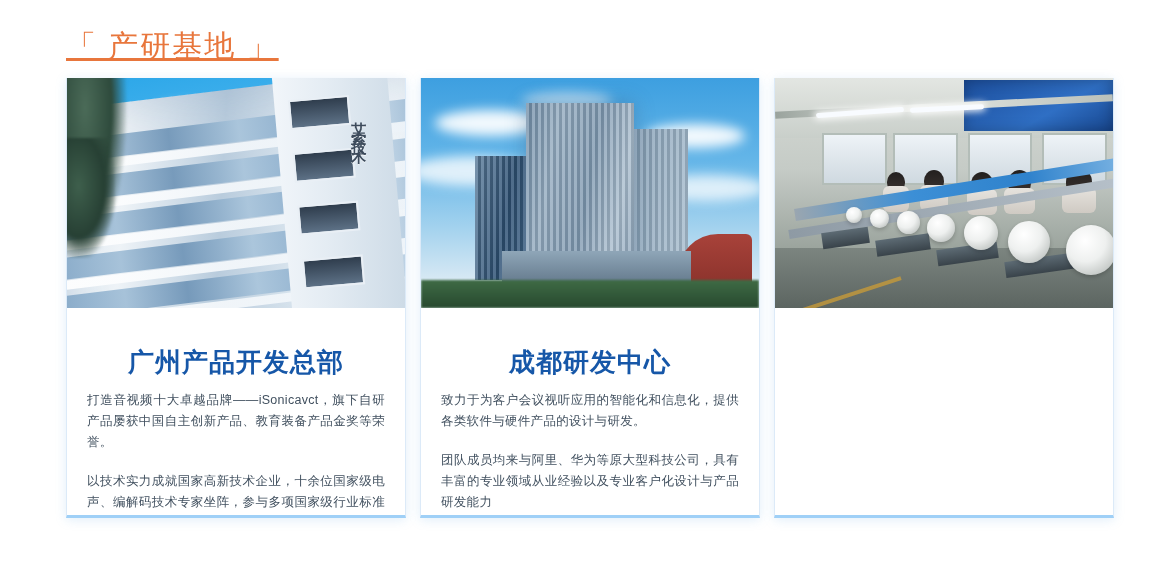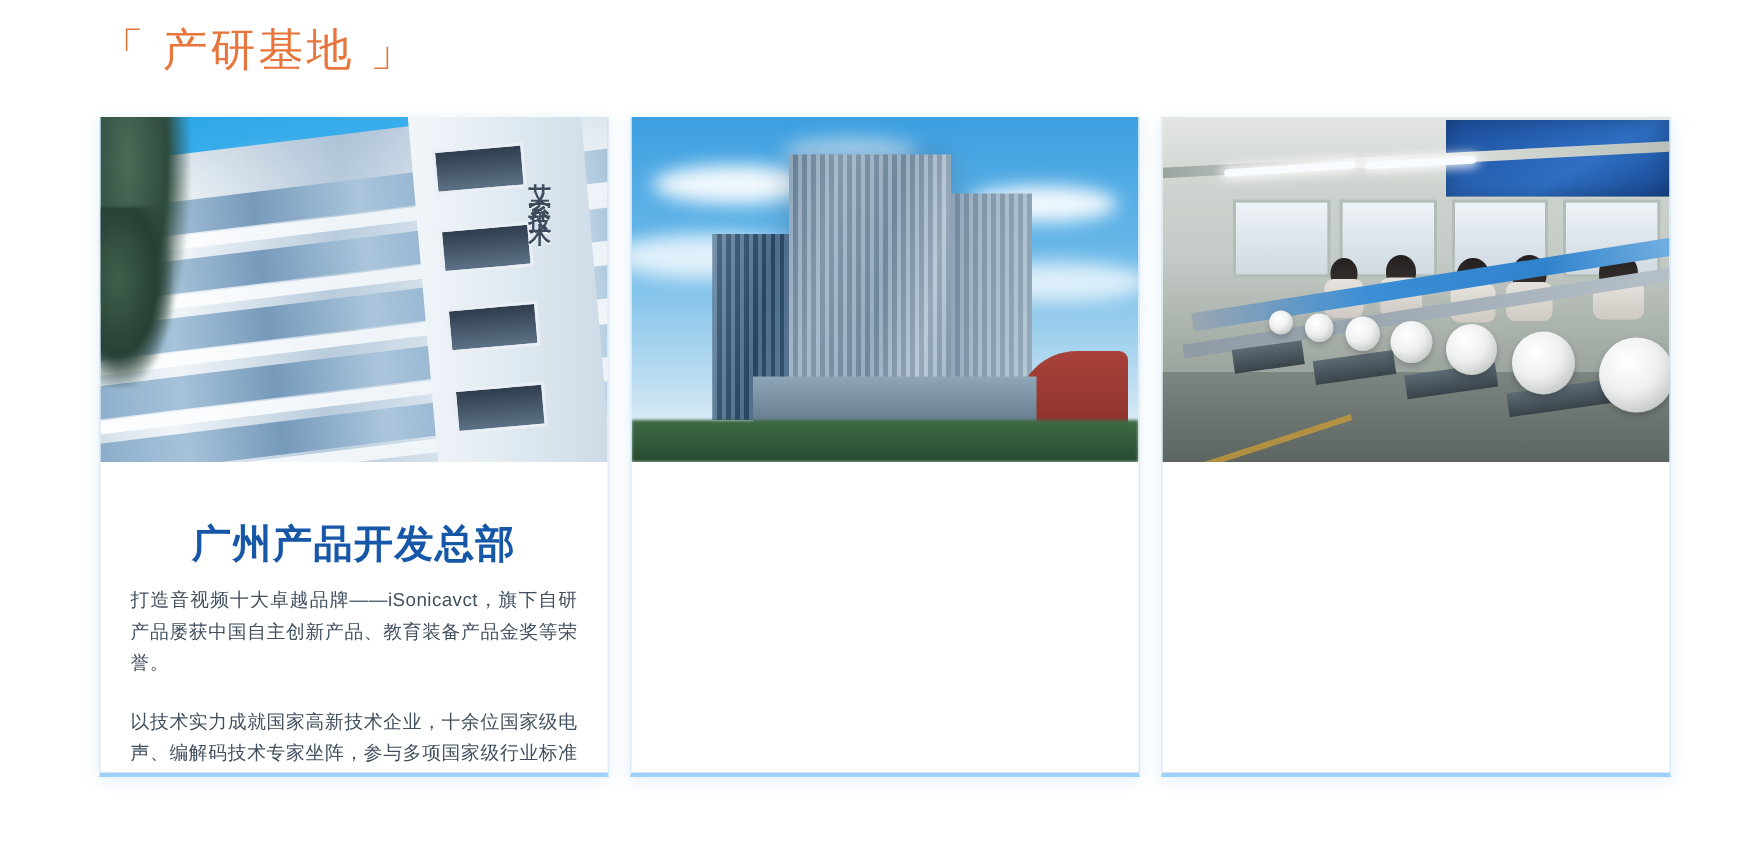--- a/index.html
+++ b/index.html
@@ -7,27 +7,28 @@
     width:1176px;height:565px;
     background:#ffffff;
     font-family:"Liberation Sans","DejaVu Sans",sans-serif;
     overflow:hidden;
     position:relative;
   }
 
   
   .section-title{
     position:absolute;
-    left:66px; top:14px;
+    left:66px; top:26px;
     font-size:30px;
     font-weight:400;
     letter-spacing:2px;
     color:#e8763c;
     white-space:nowrap;
     line-height:40px;
+    text-decoration:underline;
   }
 
   
   .cards{
     position:absolute;
     left:66px; top:78px;
     width:1048px; height:442px;
     display:flex;
     justify-content:space-between;
   }
@@ -294,20 +295,25 @@
       <div class="cl cl3"></div>
       <div class="cl cl4"></div>
       <div class="cl cl5"></div>
       <div class="leftT"></div>
       <div class="sideT"></div>
       <div class="mainT"></div>
       <div class="redB"></div>
       <div class="podium"></div>
       <div class="trees"></div>
     </div>
+    <div class="card-body">
+      <div class="card-heading">成都研发中心</div>
+      <p class="card-para">致力于为客户会议视听应用的智能化和信息化，提供各类软件与硬件产品的设计与研发。</p>
+      <p class="card-para">团队成员均来与阿里、华为等原大型科技公司，具有丰富的专业领域从业经验以及专业客户化设计与产品研发能力</p>
+    </div>
   </div>
 
   <div class="card">
     <div class="card-photo photo-f">
       <div class="ceiling"></div>
       <div class="blueScreen"></div>
       <div class="beam"></div>
       <div class="lamp l1"></div>
       <div class="lamp l2"></div>
       <div class="win w1"></div>

